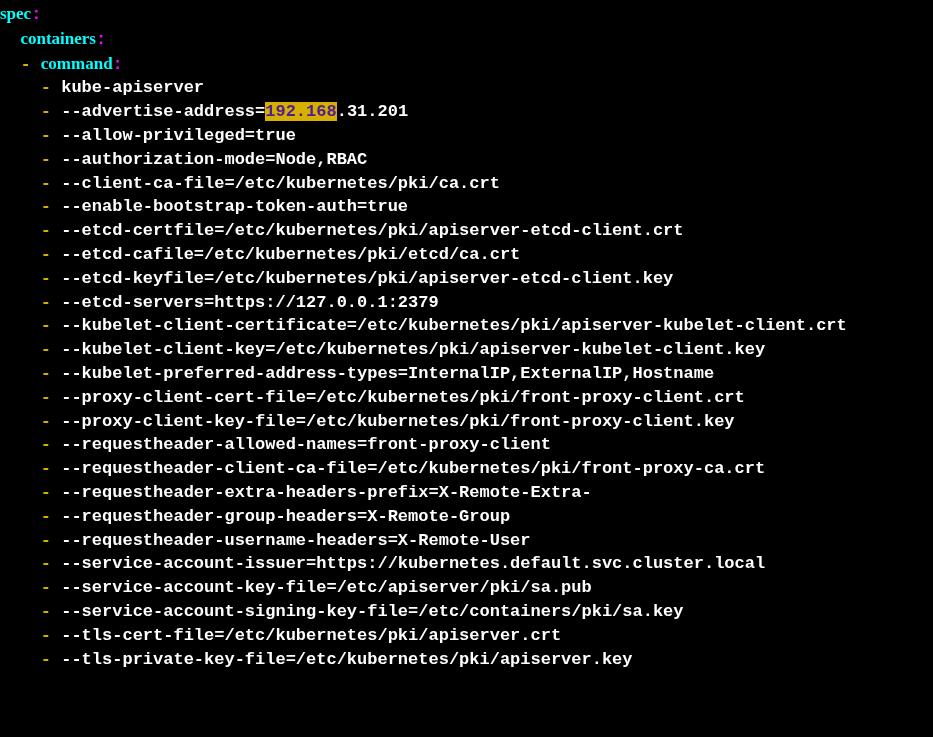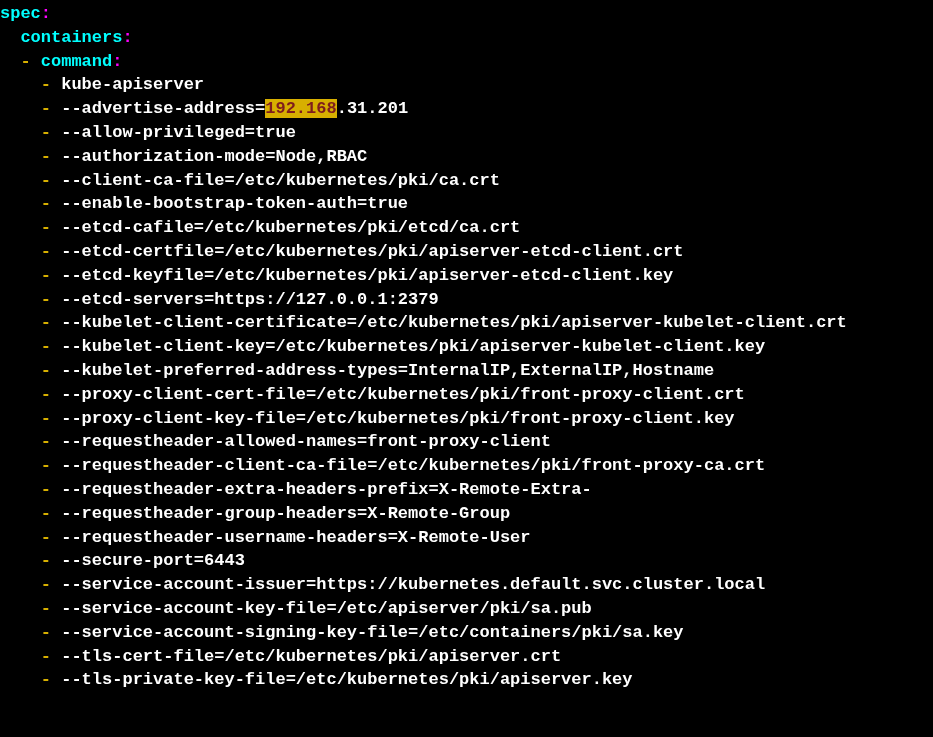--- a/index.html
+++ b/index.html
@@ -17,68 +17,68 @@
       padding: 0;
       width: 933px;
       height: 737px;
       overflow: hidden;
     }
     .line {
       white-space: pre;
     }
     .key {
       color: #00ffff;
+      font-family: Liberation Serif, serif;
     }
     .colon {
       color: #ff00ff;
     }
     .dash {
       color: #d7af00;
     }
     .text {
       color: #ffffff;
     }
     .highlight {
       background-color: #d7af00;
-      color: #7f1d1d;
+      color: #4c1d95;
       font-family: Liberation Mono, monospace;
     }
     .code-container {
       padding: 2px 0 0 0;
     }
   </style>
 </head>
 <body>
 
 <div class="code-container">
   <div class="line"><span class="key">spec</span><span class="colon">:</span></div>
   <div class="line"><span class="text">  </span><span class="key">containers</span><span class="colon">:</span></div>
   <div class="line"><span class="text">  </span><span class="dash">-</span><span class="text"> </span><span class="key">command</span><span class="colon">:</span></div>
   <div id="items-container">
       <div class="line"><span class="text">    </span><span class="dash">-</span><span class="text"> </span><span class="text">kube-apiserver</span></div>
       <div class="line"><span class="text">    </span><span class="dash">-</span><span class="text"> </span><span class="text">--advertise-address=</span><span class="highlight">192.168</span><span class="text">.31.201</span></div>
       <div class="line"><span class="text">    </span><span class="dash">-</span><span class="text"> </span><span class="text">--allow-privileged=true</span></div>
       <div class="line"><span class="text">    </span><span class="dash">-</span><span class="text"> </span><span class="text">--authorization-mode=Node,RBAC</span></div>
       <div class="line"><span class="text">    </span><span class="dash">-</span><span class="text"> </span><span class="text">--client-ca-file=/etc/kubernetes/pki/ca.crt</span></div>
       <div class="line"><span class="text">    </span><span class="dash">-</span><span class="text"> </span><span class="text">--enable-bootstrap-token-auth=true</span></div>
+      <div class="line"><span class="text">    </span><span class="dash">-</span><span class="text"> </span><span class="text">--etcd-certfile=/etc/kubernetes/pki/apiserver-etcd-client.crt</span></div>
       <div class="line"><span class="text">    </span><span class="dash">-</span><span class="text"> </span><span class="text">--etcd-cafile=/etc/kubernetes/pki/etcd/ca.crt</span></div>
-      <div class="line"><span class="text">    </span><span class="dash">-</span><span class="text"> </span><span class="text">--etcd-certfile=/etc/kubernetes/pki/apiserver-etcd-client.crt</span></div>
       <div class="line"><span class="text">    </span><span class="dash">-</span><span class="text"> </span><span class="text">--etcd-keyfile=/etc/kubernetes/pki/apiserver-etcd-client.key</span></div>
       <div class="line"><span class="text">    </span><span class="dash">-</span><span class="text"> </span><span class="text">--etcd-servers=https://127.0.0.1:2379</span></div>
       <div class="line"><span class="text">    </span><span class="dash">-</span><span class="text"> </span><span class="text">--kubelet-client-certificate=/etc/kubernetes/pki/apiserver-kubelet-client.crt</span></div>
       <div class="line"><span class="text">    </span><span class="dash">-</span><span class="text"> </span><span class="text">--kubelet-client-key=/etc/kubernetes/pki/apiserver-kubelet-client.key</span></div>
       <div class="line"><span class="text">    </span><span class="dash">-</span><span class="text"> </span><span class="text">--kubelet-preferred-address-types=InternalIP,ExternalIP,Hostname</span></div>
       <div class="line"><span class="text">    </span><span class="dash">-</span><span class="text"> </span><span class="text">--proxy-client-cert-file=/etc/kubernetes/pki/front-proxy-client.crt</span></div>
       <div class="line"><span class="text">    </span><span class="dash">-</span><span class="text"> </span><span class="text">--proxy-client-key-file=/etc/kubernetes/pki/front-proxy-client.key</span></div>
       <div class="line"><span class="text">    </span><span class="dash">-</span><span class="text"> </span><span class="text">--requestheader-allowed-names=front-proxy-client</span></div>
       <div class="line"><span class="text">    </span><span class="dash">-</span><span class="text"> </span><span class="text">--requestheader-client-ca-file=/etc/kubernetes/pki/front-proxy-ca.crt</span></div>
       <div class="line"><span class="text">    </span><span class="dash">-</span><span class="text"> </span><span class="text">--requestheader-extra-headers-prefix=X-Remote-Extra-</span></div>
       <div class="line"><span class="text">    </span><span class="dash">-</span><span class="text"> </span><span class="text">--requestheader-group-headers=X-Remote-Group</span></div>
       <div class="line"><span class="text">    </span><span class="dash">-</span><span class="text"> </span><span class="text">--requestheader-username-headers=X-Remote-User</span></div>
-      <div class="line"><span class="text">    </span><span class="dash">-</span><span class="text"> </span><span class="text">--secure-port=6443</span></div>
       <div class="line"><span class="text">    </span><span class="dash">-</span><span class="text"> </span><span class="text">--service-account-issuer=https://kubernetes.default.svc.cluster.local</span></div>
       <div class="line"><span class="text">    </span><span class="dash">-</span><span class="text"> </span><span class="text">--service-account-key-file=/etc/apiserver/pki/sa.pub</span></div>
       <div class="line"><span class="text">    </span><span class="dash">-</span><span class="text"> </span><span class="text">--service-account-signing-key-file=/etc/containers/pki/sa.key</span></div>
       <div class="line"><span class="text">    </span><span class="dash">-</span><span class="text"> </span><span class="text">--tls-cert-file=/etc/kubernetes/pki/apiserver.crt</span></div>
       <div class="line"><span class="text">    </span><span class="dash">-</span><span class="text"> </span><span class="text">--tls-private-key-file=/etc/kubernetes/pki/apiserver.key</span></div>
     </div>
 
 </div>
 
 </body></html>

